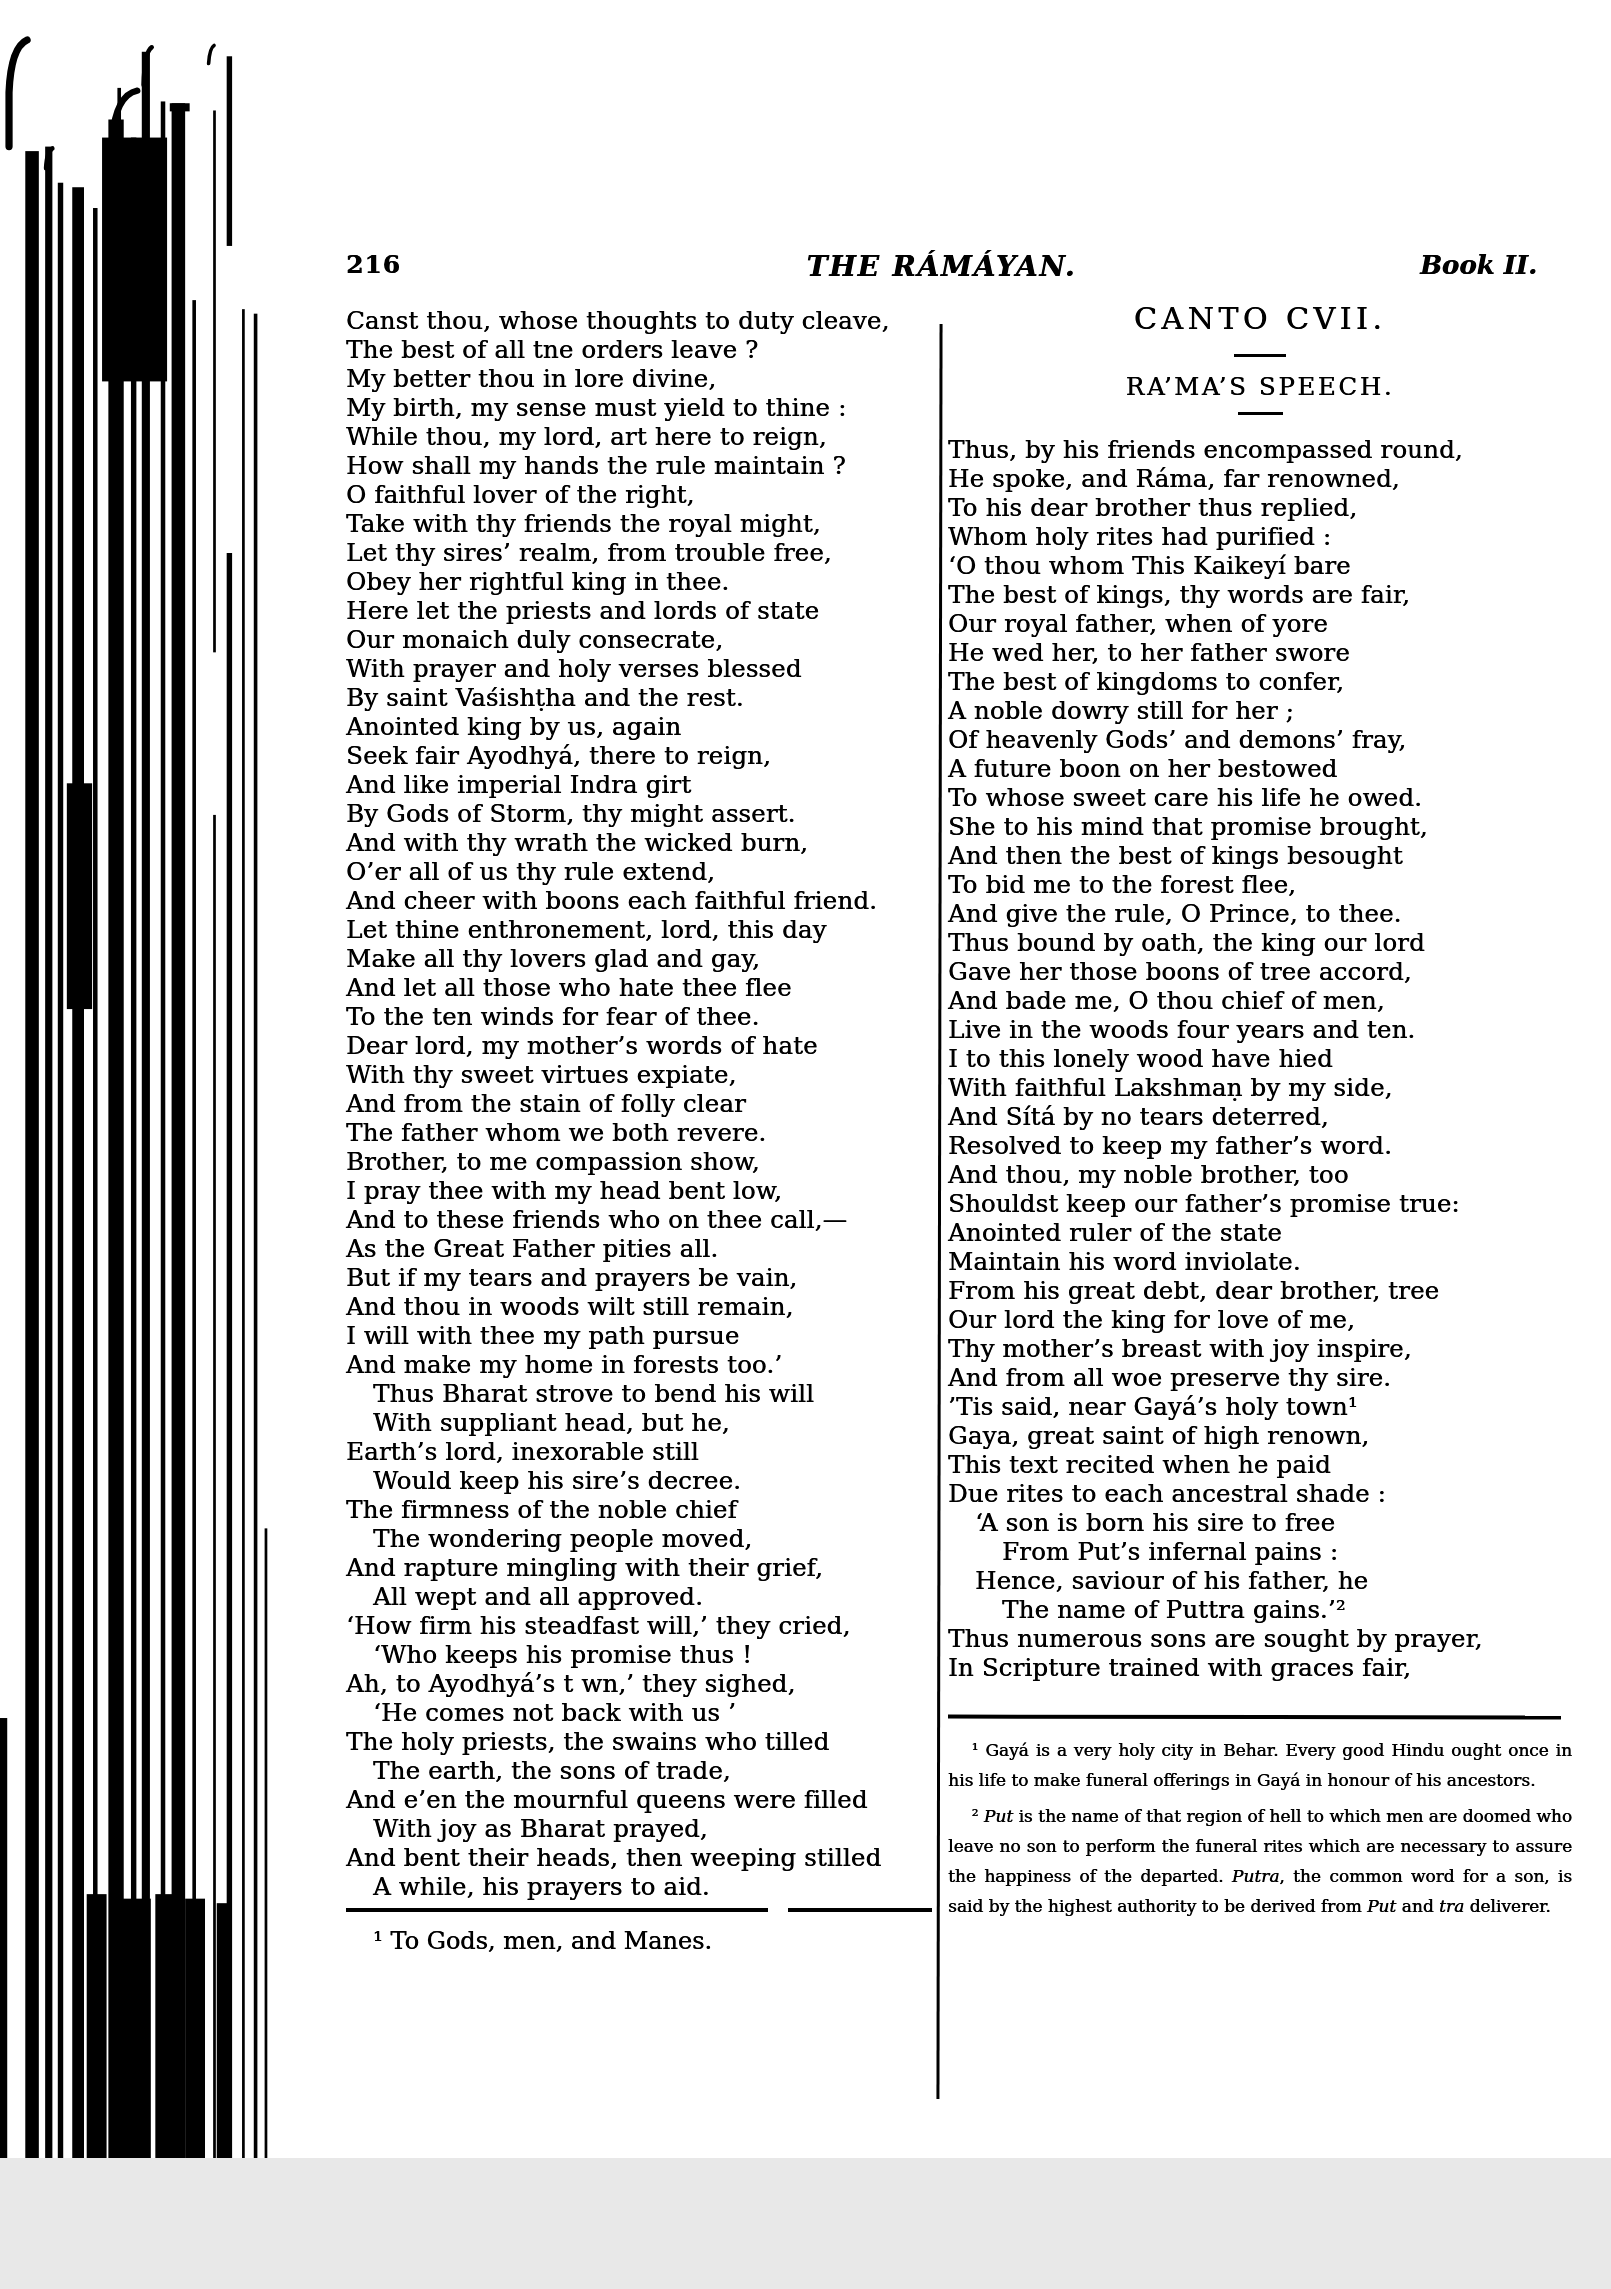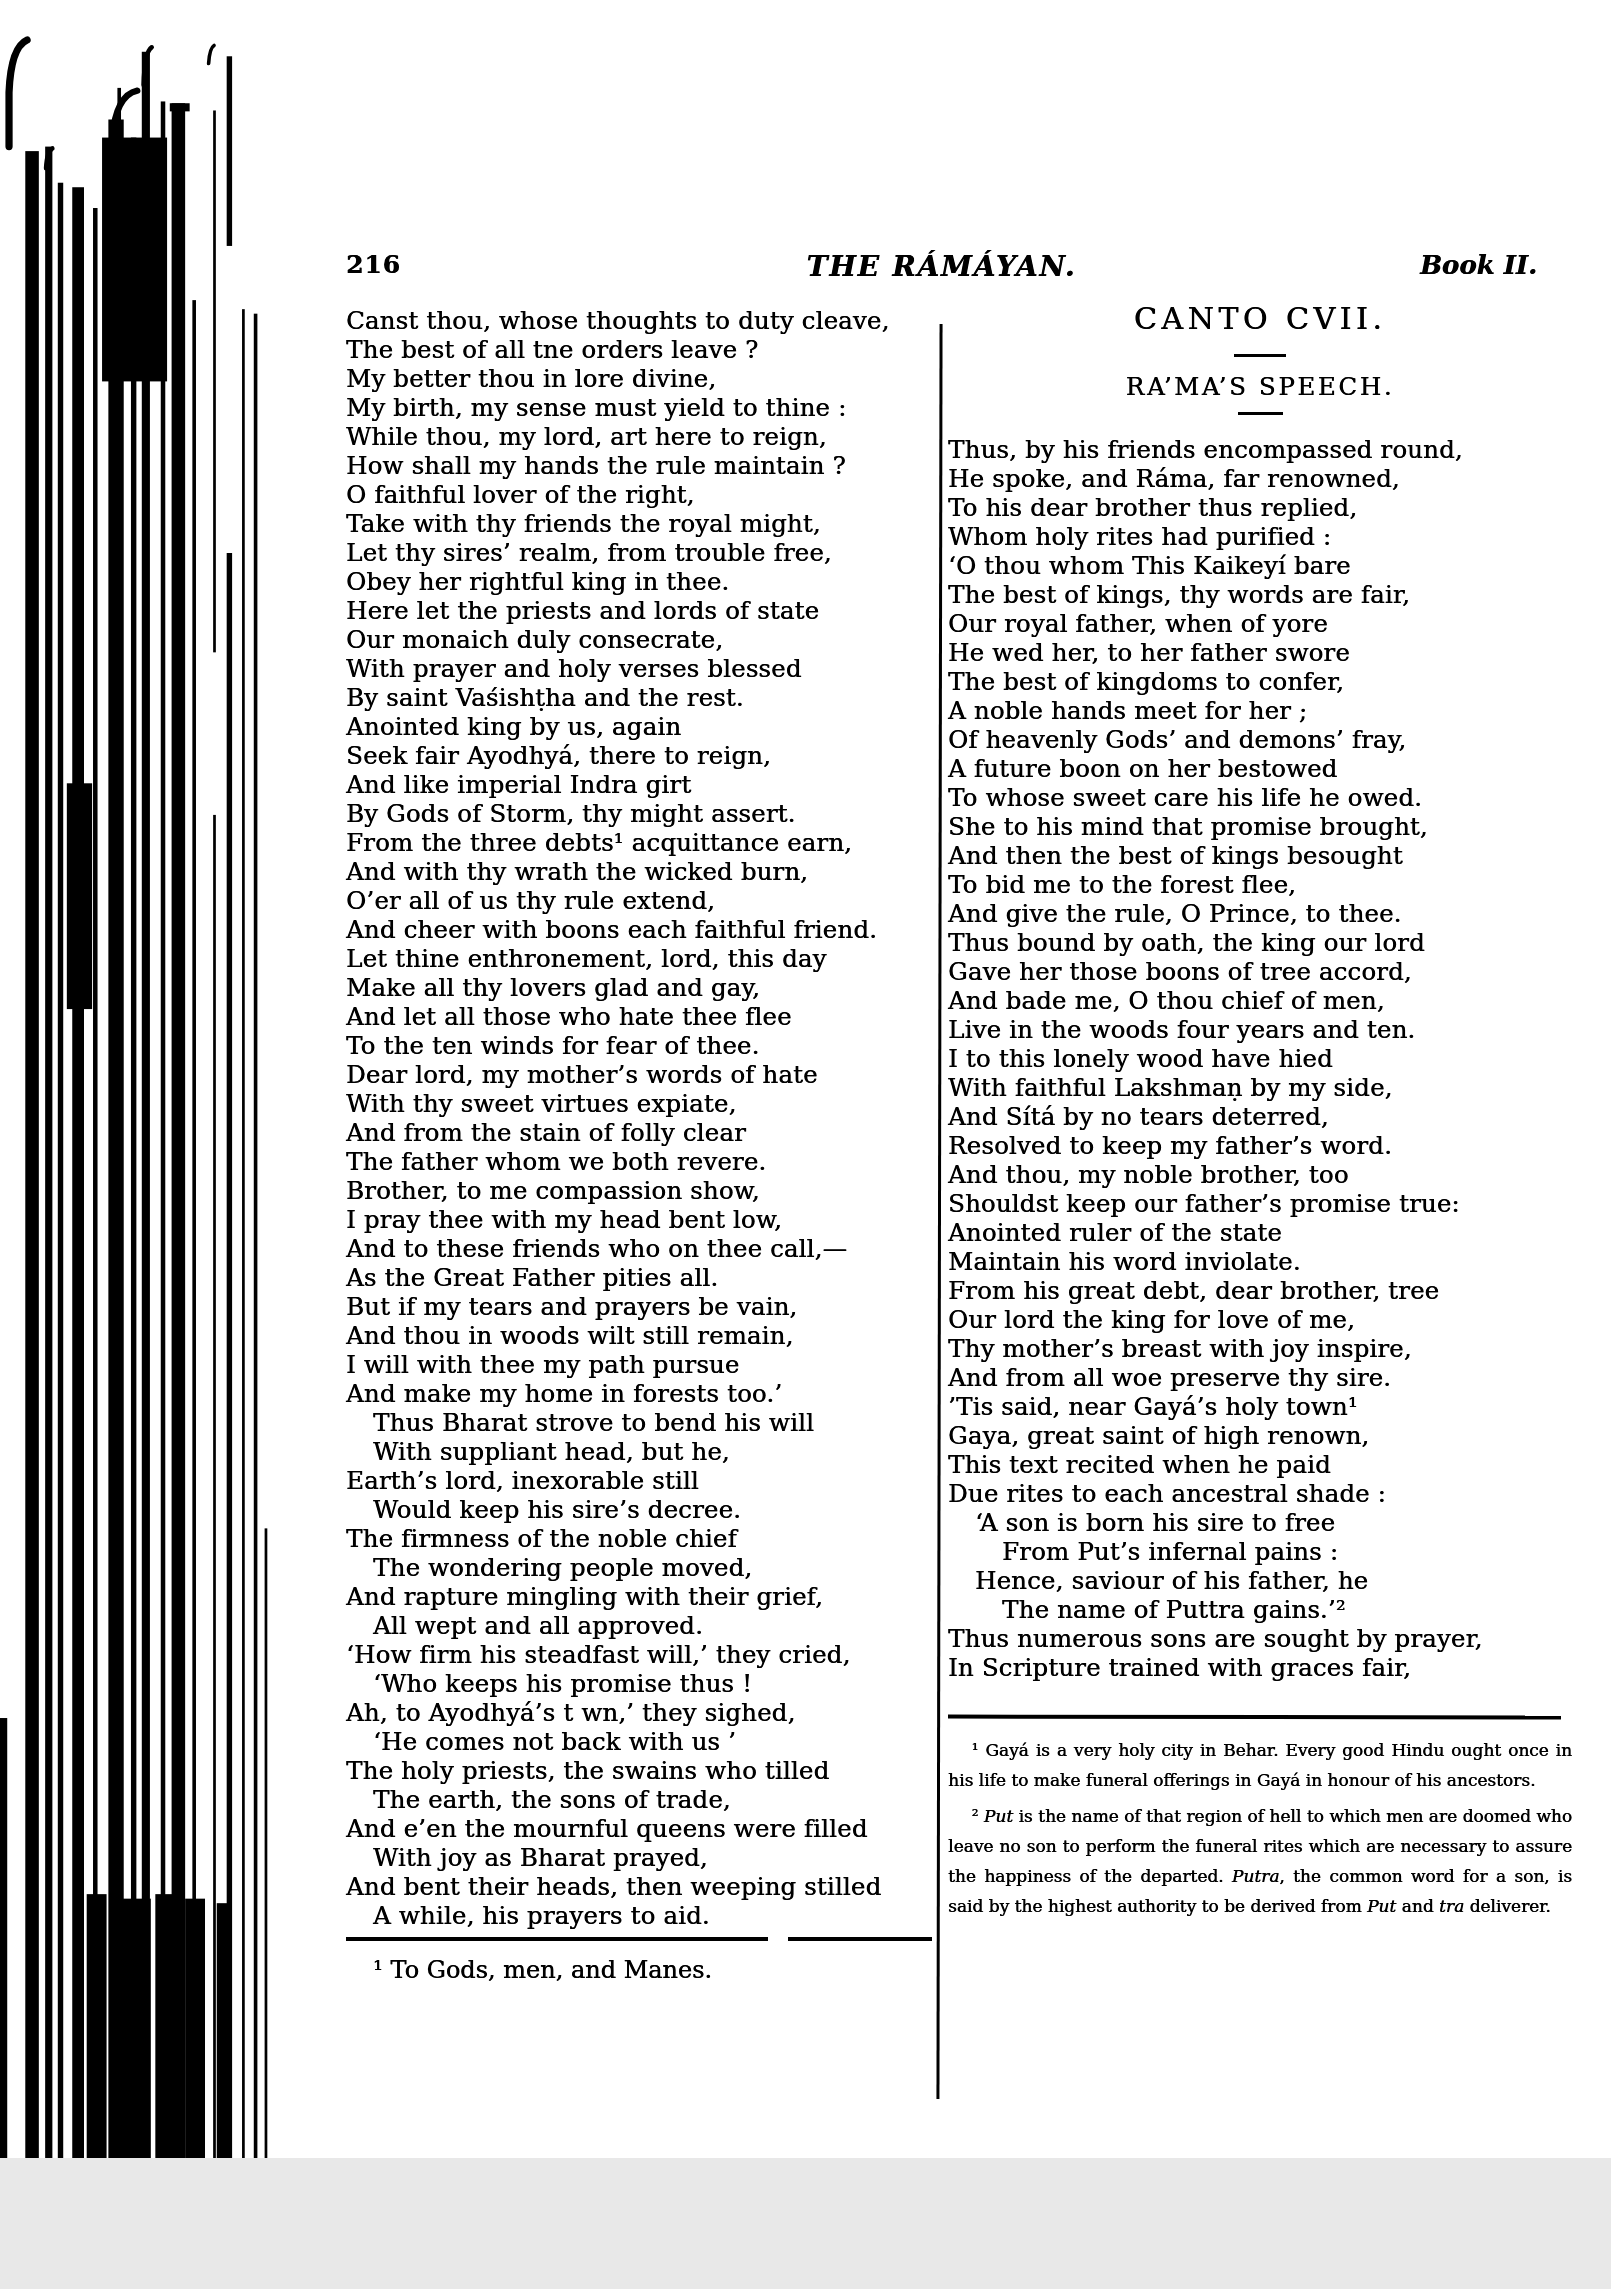--- a/index.html
+++ b/index.html
@@ -107,21 +107,20 @@
         <div class="pline">Let thy sires’ realm, from trouble free,</div>
         <div class="pline">Obey her rightful king in thee.</div>
         <div class="pline">Here let the priests and lords of state</div>
         <div class="pline">Our monaich duly consecrate,</div>
         <div class="pline">With prayer and holy verses blessed</div>
         <div class="pline">By saint Vaśishṭha and the rest.</div>
         <div class="pline">Anointed king by us, again</div>
         <div class="pline">Seek fair Ayodhyá, there to reign,</div>
         <div class="pline">And like imperial Indra girt</div>
         <div class="pline">By Gods of Storm, thy might assert.</div>
-        <div class="pline">From the three debts¹ acquittance earn,</div>
         <div class="pline">And with thy wrath the wicked burn,</div>
         <div class="pline">O’er all of us thy rule extend,</div>
         <div class="pline">And cheer with boons each faithful friend.</div>
         <div class="pline">Let thine enthronement, lord, this day</div>
         <div class="pline">Make all thy lovers glad and gay,</div>
         <div class="pline">And let all those who hate thee flee</div>
         <div class="pline">To the ten winds for fear of thee.</div>
         <div class="pline">Dear lord, my mother’s words of hate</div>
         <div class="pline">With thy sweet virtues expiate,</div>
         <div class="pline">And from the stain of folly clear</div>
@@ -165,21 +164,21 @@
     <div id="right-lines" class="rpoem">
         <div class="pline">Thus, by his friends encompassed round,</div>
         <div class="pline">He spoke, and Ráma, far renowned,</div>
         <div class="pline">To his dear brother thus replied,</div>
         <div class="pline">Whom holy rites had purified :</div>
         <div class="pline">‘O thou whom This Kaikeyí bare</div>
         <div class="pline">The best of kings, thy words are fair,</div>
         <div class="pline">Our royal father, when of yore</div>
         <div class="pline">He wed her, to her father swore</div>
         <div class="pline">The best of kingdoms to confer,</div>
-        <div class="pline">A noble hands meet for her ;</div>
+        <div class="pline">A noble dowry still for her ;</div>
         <div class="pline">Of heavenly Gods’ and demons’ fray,</div>
         <div class="pline">A future boon on her bestowed</div>
         <div class="pline">To whose sweet care his life he owed.</div>
         <div class="pline">She to his mind that promise brought,</div>
         <div class="pline">And then the best of kings besought</div>
         <div class="pline">To bid me to the forest flee,</div>
         <div class="pline">And give the rule, O Prince, to thee.</div>
         <div class="pline">Thus bound by oath, the king our lord</div>
         <div class="pline">Gave her those boons of tree accord,</div>
         <div class="pline">And bade me, O thou chief of men,</div>

